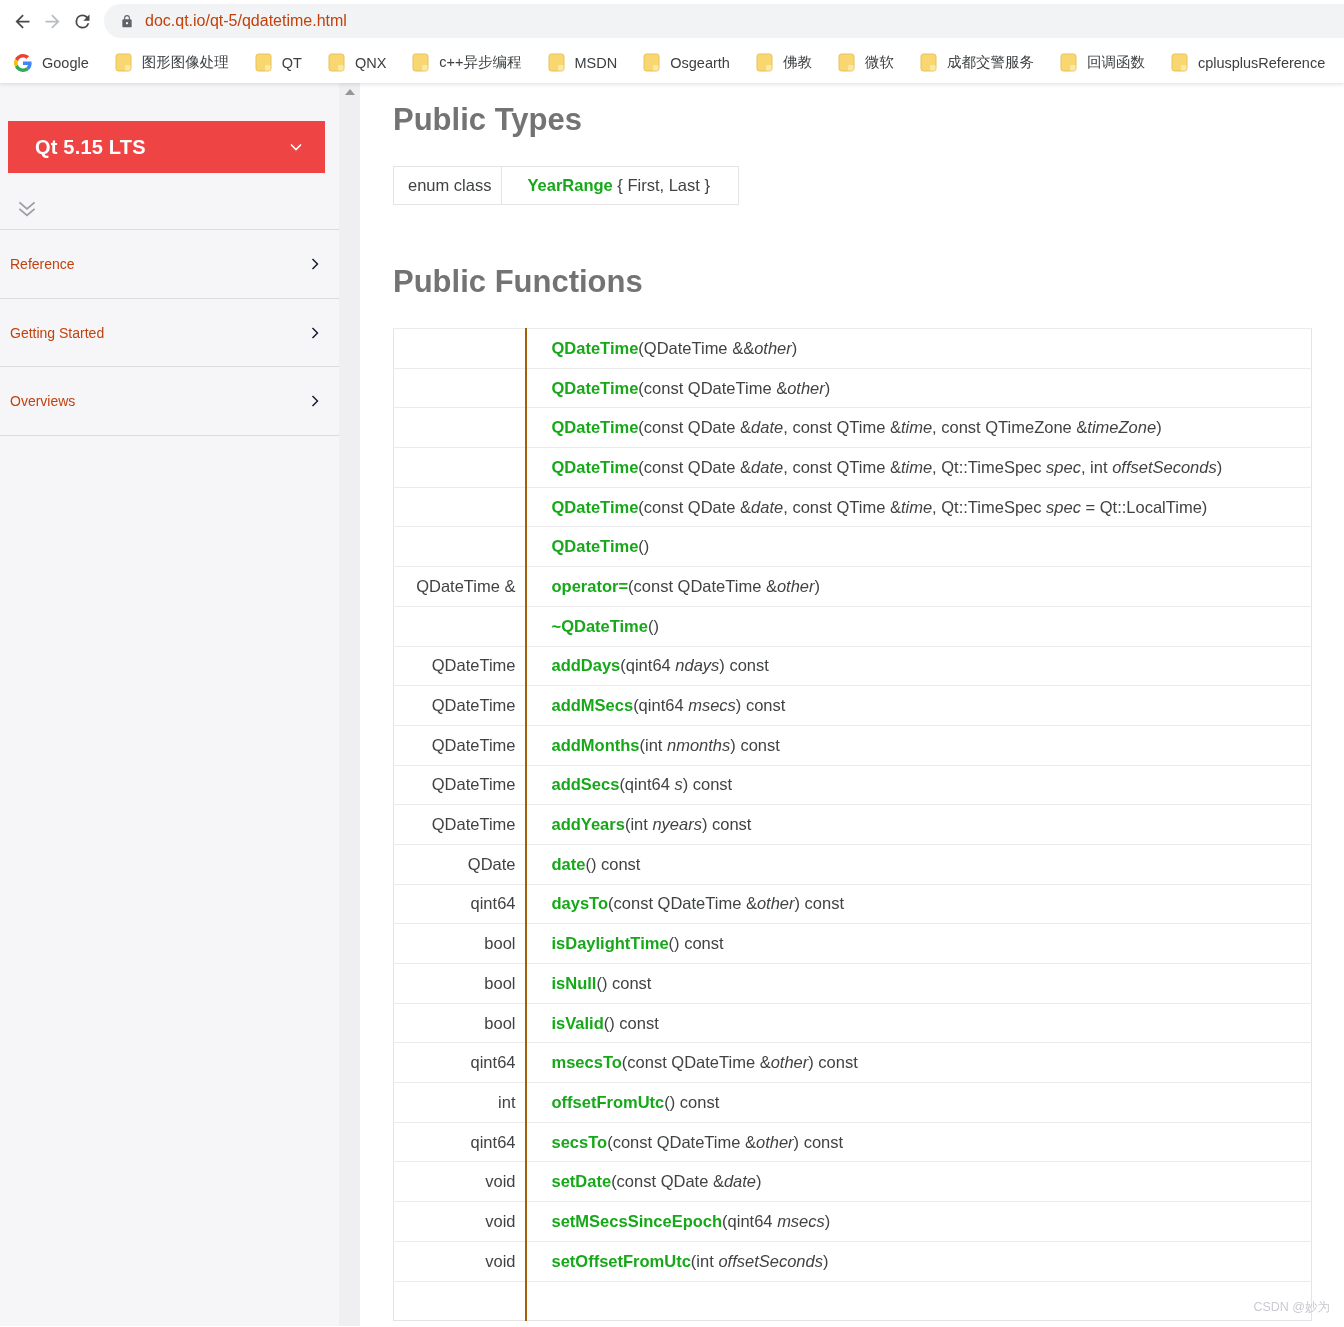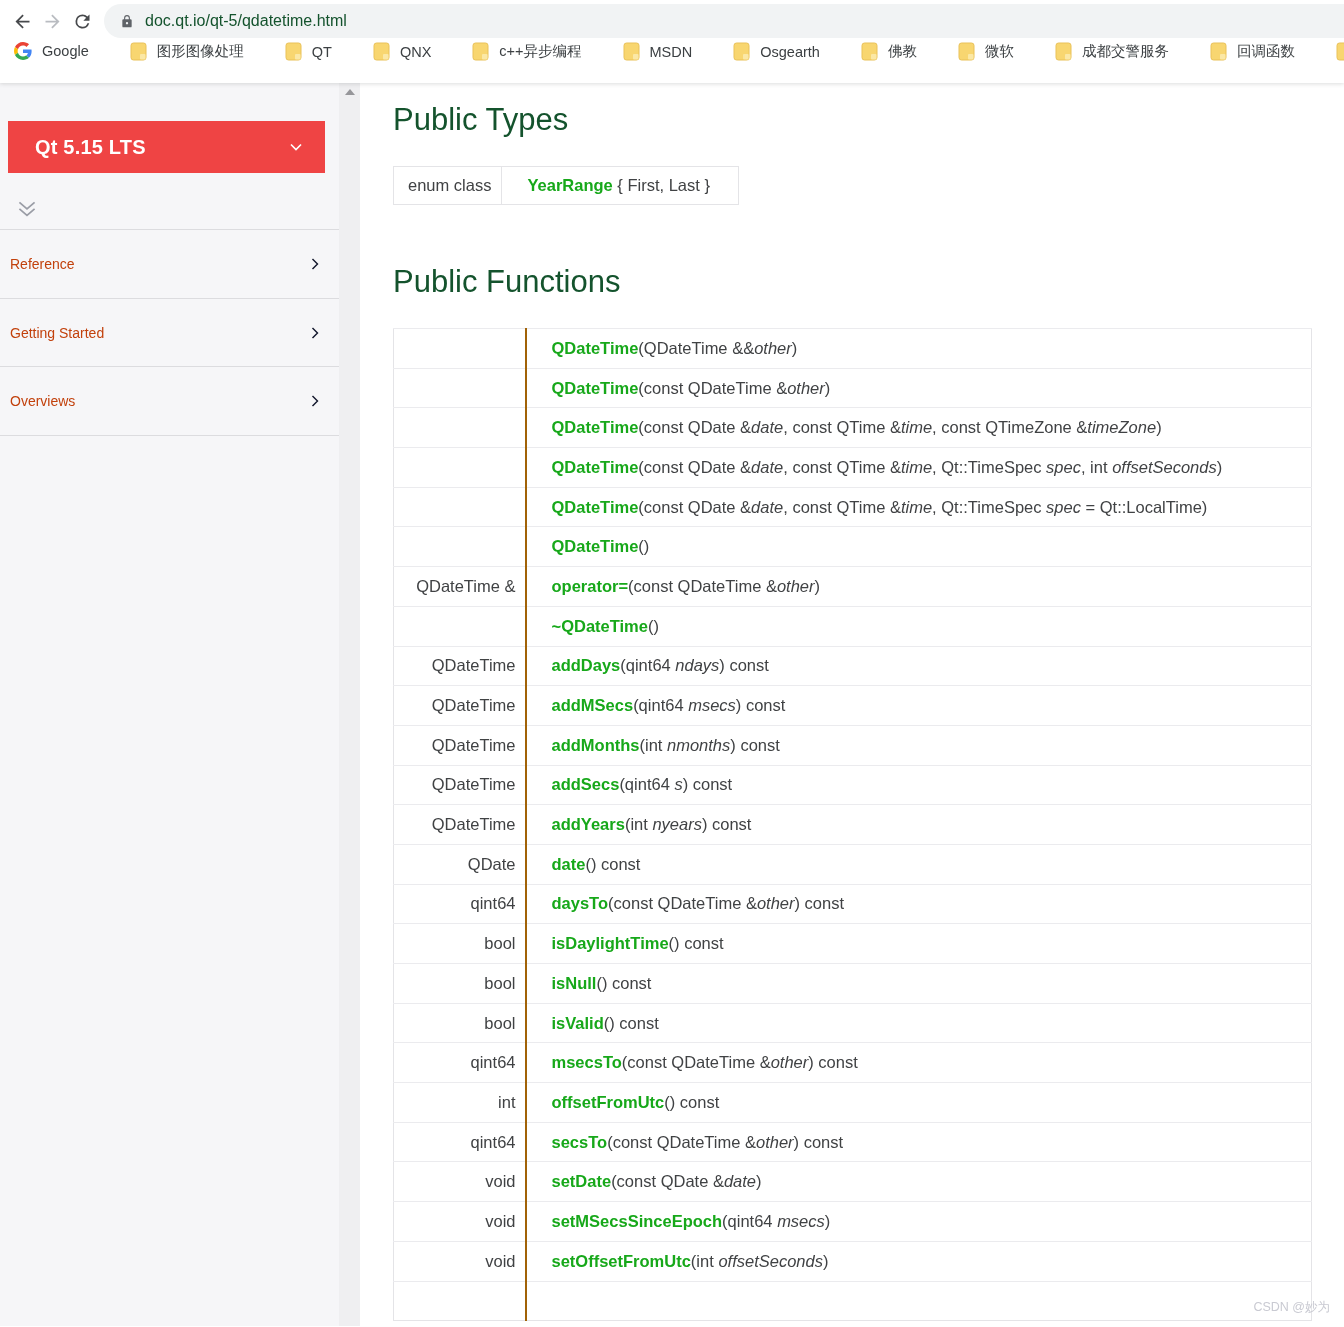--- a/index.html
+++ b/index.html
@@ -20,23 +20,23 @@
   .nav-btn svg { width:21px; height:21px; }
   .ic-dark { fill:#47494c; }
   .ic-dis  { fill:#b9bcc1; }
   .omnibox {
     flex:1; height:34px; margin-left:7px; margin-right:-20px;
     background:#f1f3f4; border-radius:17px;
     display:flex; align-items:center; padding:0 16px;
   }
   .lock { display:flex; margin-right:11px; }
   .lock svg { width:14px; height:15px; fill:#5f6368; }
-  .url { font-size:16px; color:#14532d; white-space:nowrap; }
-
-  .bookmarks { height:41px; display:flex; align-items:flex-start; padding-left:14px; overflow:hidden;gap:15px; }
+  .url { font-size:16px; color:#c2410c; white-space:nowrap; }
+
+  .bookmarks { height:41px; display:flex; align-items:center; padding-left:14px; overflow:hidden; }
   .bookmark { display:flex; align-items:center; margin-right:26px; white-space:nowrap; cursor:pointer; }
   .bookmark .bicon { display:flex; margin-right:10px; }
   .bookmark .bicon svg { width:17px; height:19px; }
   .bookmark .blabel { font-size:14.5px; color:#3c4043; }
 
   
   .page { display:flex; height:1243px; }
 
   .sidebar { width:339px; background:#f6f6f8; flex:none; }
   .version-select {
@@ -57,21 +57,21 @@
   .nav-item svg { width:20px; height:20px; stroke:#14182d; }
 
   .side-scroll { width:21px; background:#efeff1; flex:none; }
   .scroll-up {
     width:0; height:0; margin:6px auto 0;
     border-left:5px solid transparent; border-right:5px solid transparent;
     border-bottom:6px solid #96969a;
   }
 
   .content { flex:1; background:#fff; padding-left:33px; position:relative; }
-  h2 { font-size:31px; font-weight:400; color:#14532d; margin:18px 0 0 0; line-height:38px; }
+  h2 { font-size:31px; font-weight:700; color:#737373; margin:18px 0 0 0; line-height:38px; }
   .h2-funcs { margin-top:58px; }
 
   table { border-collapse:collapse; margin-top:27px; }
   td { font-size:16.5px; color:#404244; }
   a.fn { color:#17a81a; font-weight:bold; text-decoration:none; cursor:pointer; }
   .it { font-style:italic; }
 
   .types td { border:1px solid #e4e4e7; height:38px; }
   .types td.ret { text-align:right; padding:0 10px 0 14px; }
   .types td.sig { padding:0 28px 0 25px; }

